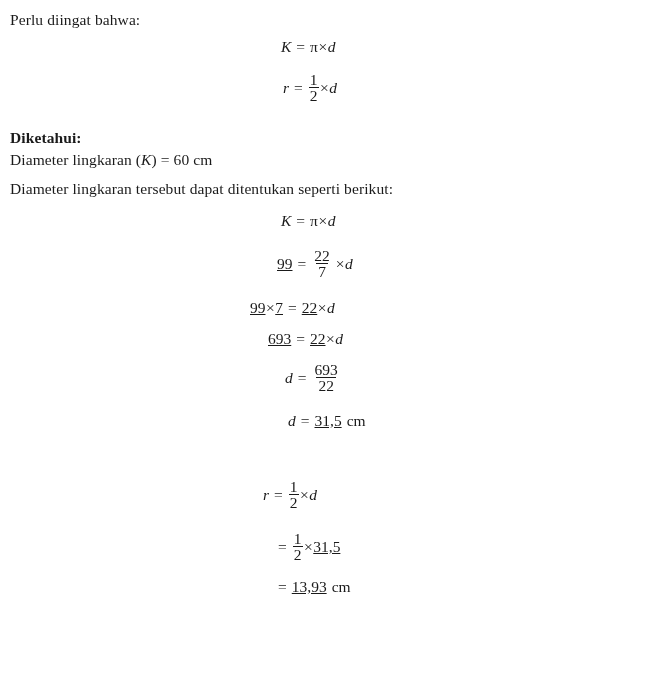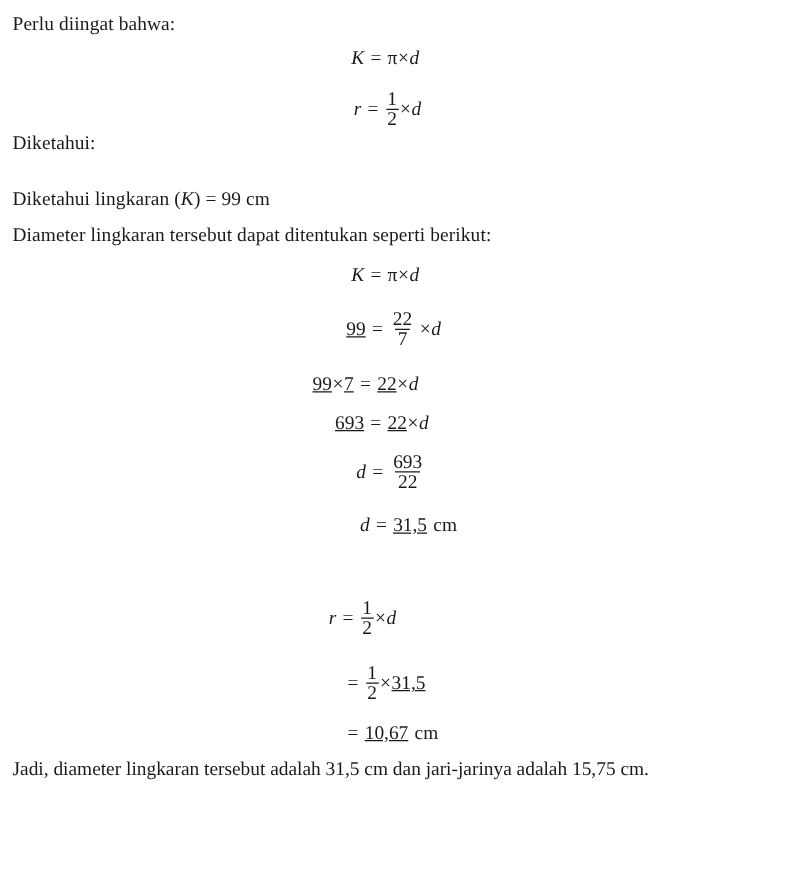--- a/index.html
+++ b/index.html
@@ -120,24 +120,24 @@
     <span class="it">r</span>
     <span class="eqsign">=</span>
     <span class="frac narrow">
       <span class="num">1</span>
       <span class="den">2</span>
     </span>
     <span class="times">×</span>
     <span class="it">d</span>
   </div>
 
-  <div class="para" style="top:107px;">Diketahui:</div>
+  <div class="para" style="top:130px;font-weight:bold;">Diketahui:</div>
 
   <div class="para" style="top:152px;">
-    <span>Diketahui lingkaran (</span><span class="it">K</span><span>) = 99 cm</span>
+    <span>Diameter lingkaran (</span><span class="it">K</span><span>) = 60 cm</span>
   </div>
 
   <div class="para" style="top:181px;">Diameter lingkaran tersebut dapat ditentukan seperti berikut:</div>
 
   <div class="eq" style="top:212px; left:281px;">
     <span class="it">K</span>
     <span class="eqsign">=</span>
     <span class="up">π</span>
     <span class="times">×</span>
     <span class="it">d</span>
@@ -205,20 +205,19 @@
     <span class="frac narrow">
       <span class="num">1</span>
       <span class="den">2</span>
     </span>
     <span class="times">×</span>
     <span class="num-plain">31,5</span>
   </div>
 
   <div class="eq" style="top:578px; left:278px;">
     <span class="eqsign" style="padding-left:0;">=</span>
-    <span class="num-plain">10,67</span>
+    <span class="num-plain">13,93</span>
     <span class="unit">cm</span>
   </div>
 
-  <div class="para-block justify-all" style="top:600px;">Jadi, diameter lingkaran tersebut adalah 31,5 cm dan jari-jarinya adalah 15,75 cm.</div>
 
 
 </div>
 
 </body></html>

